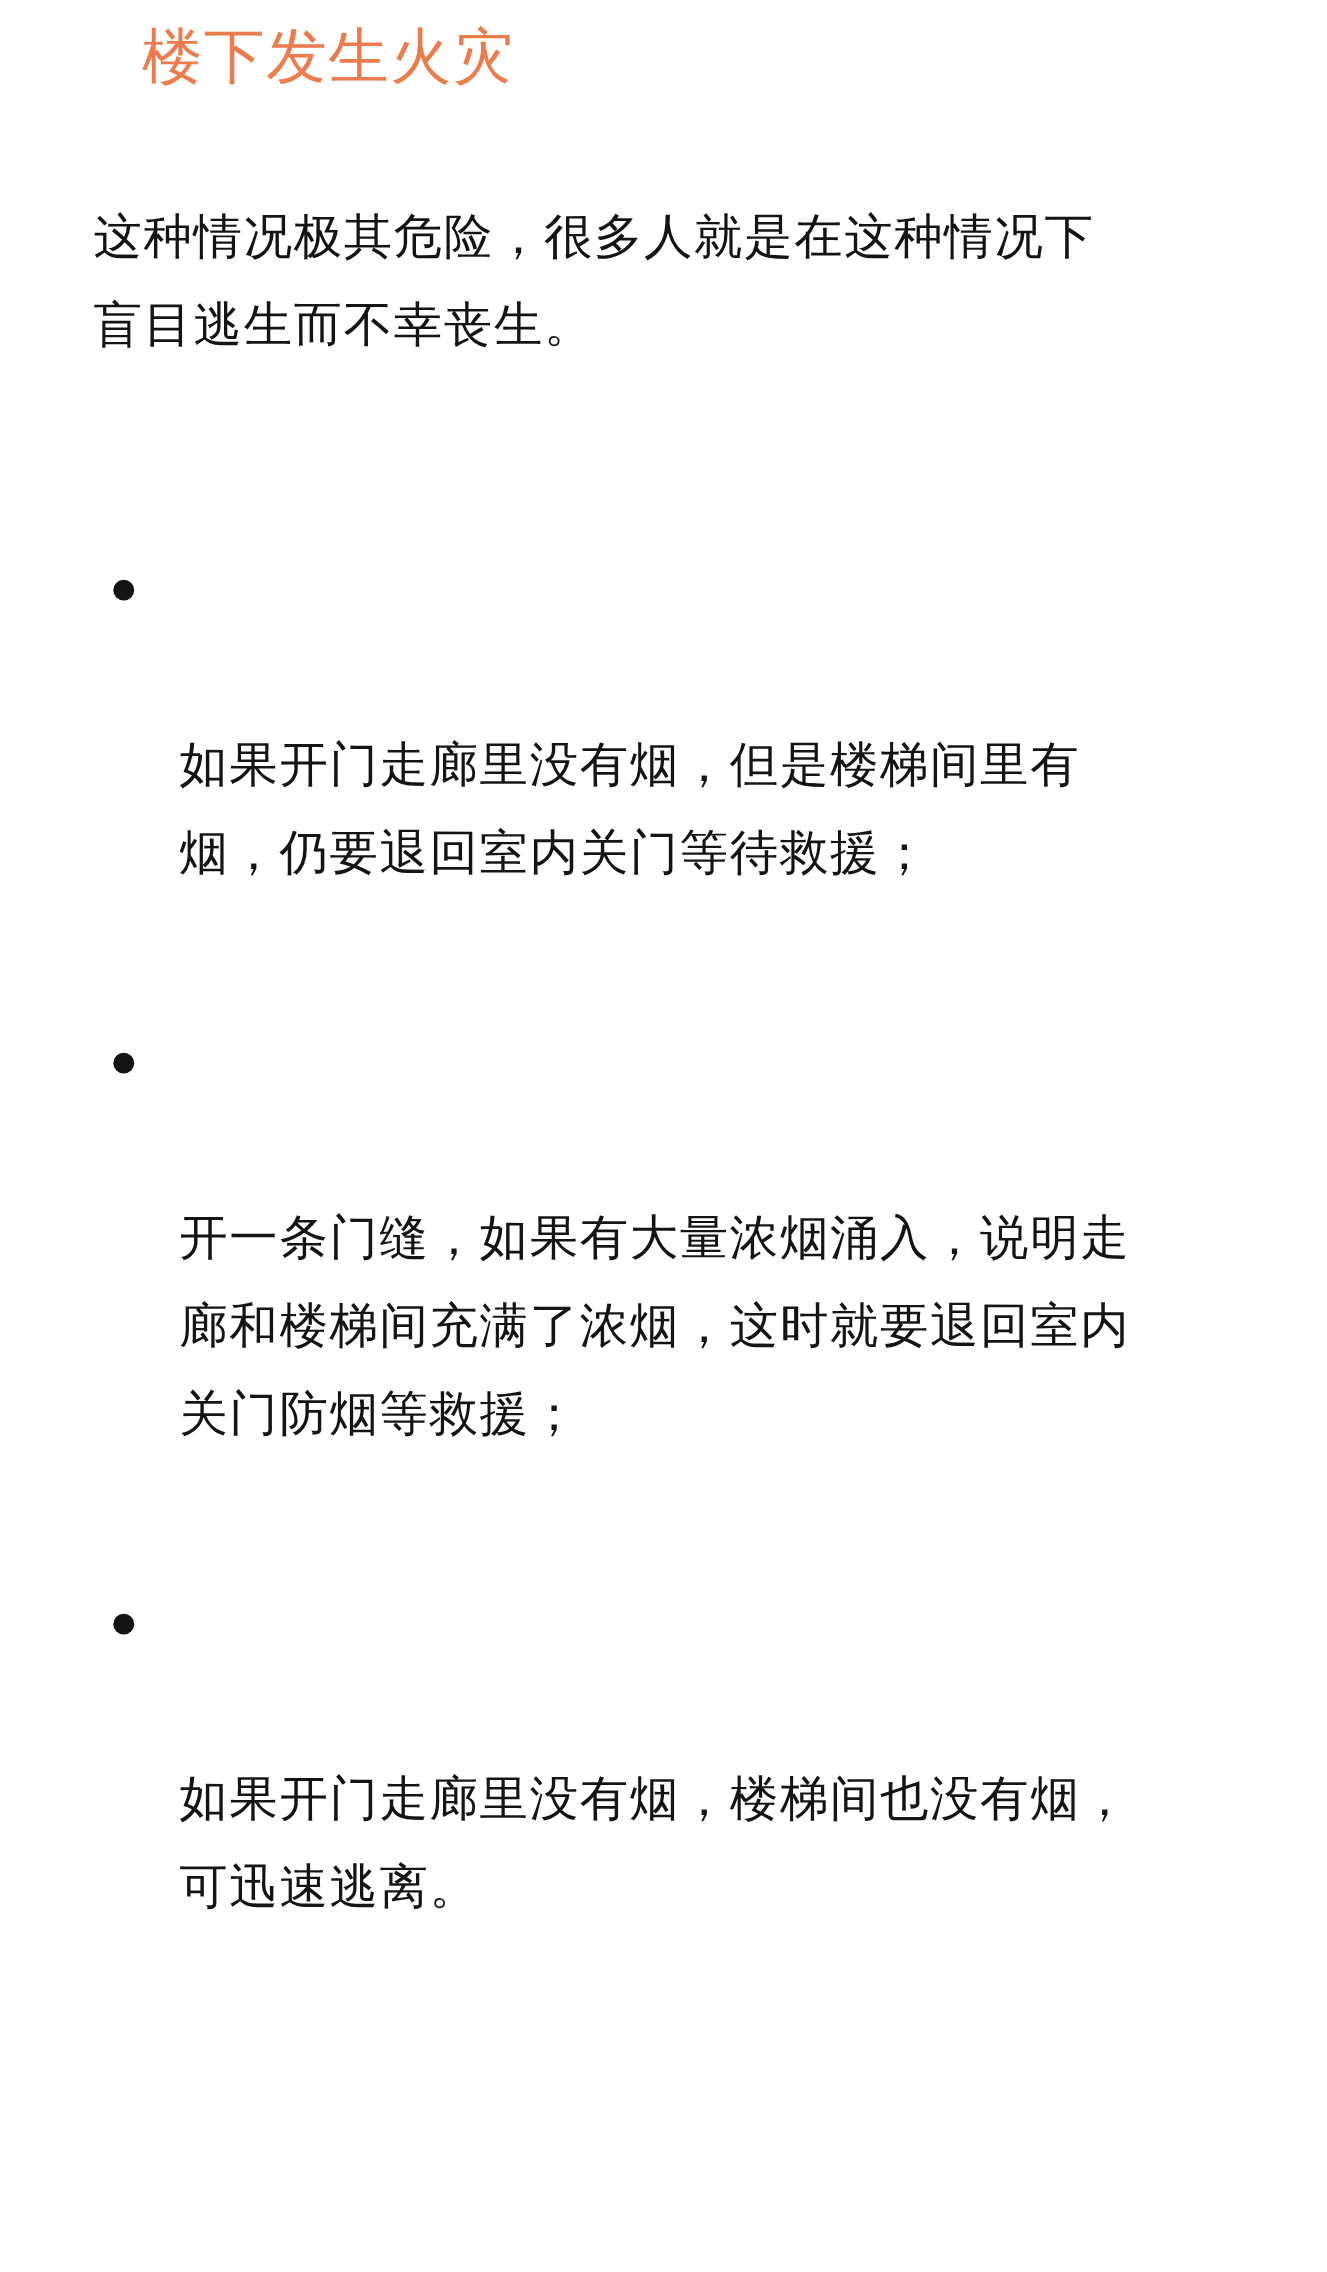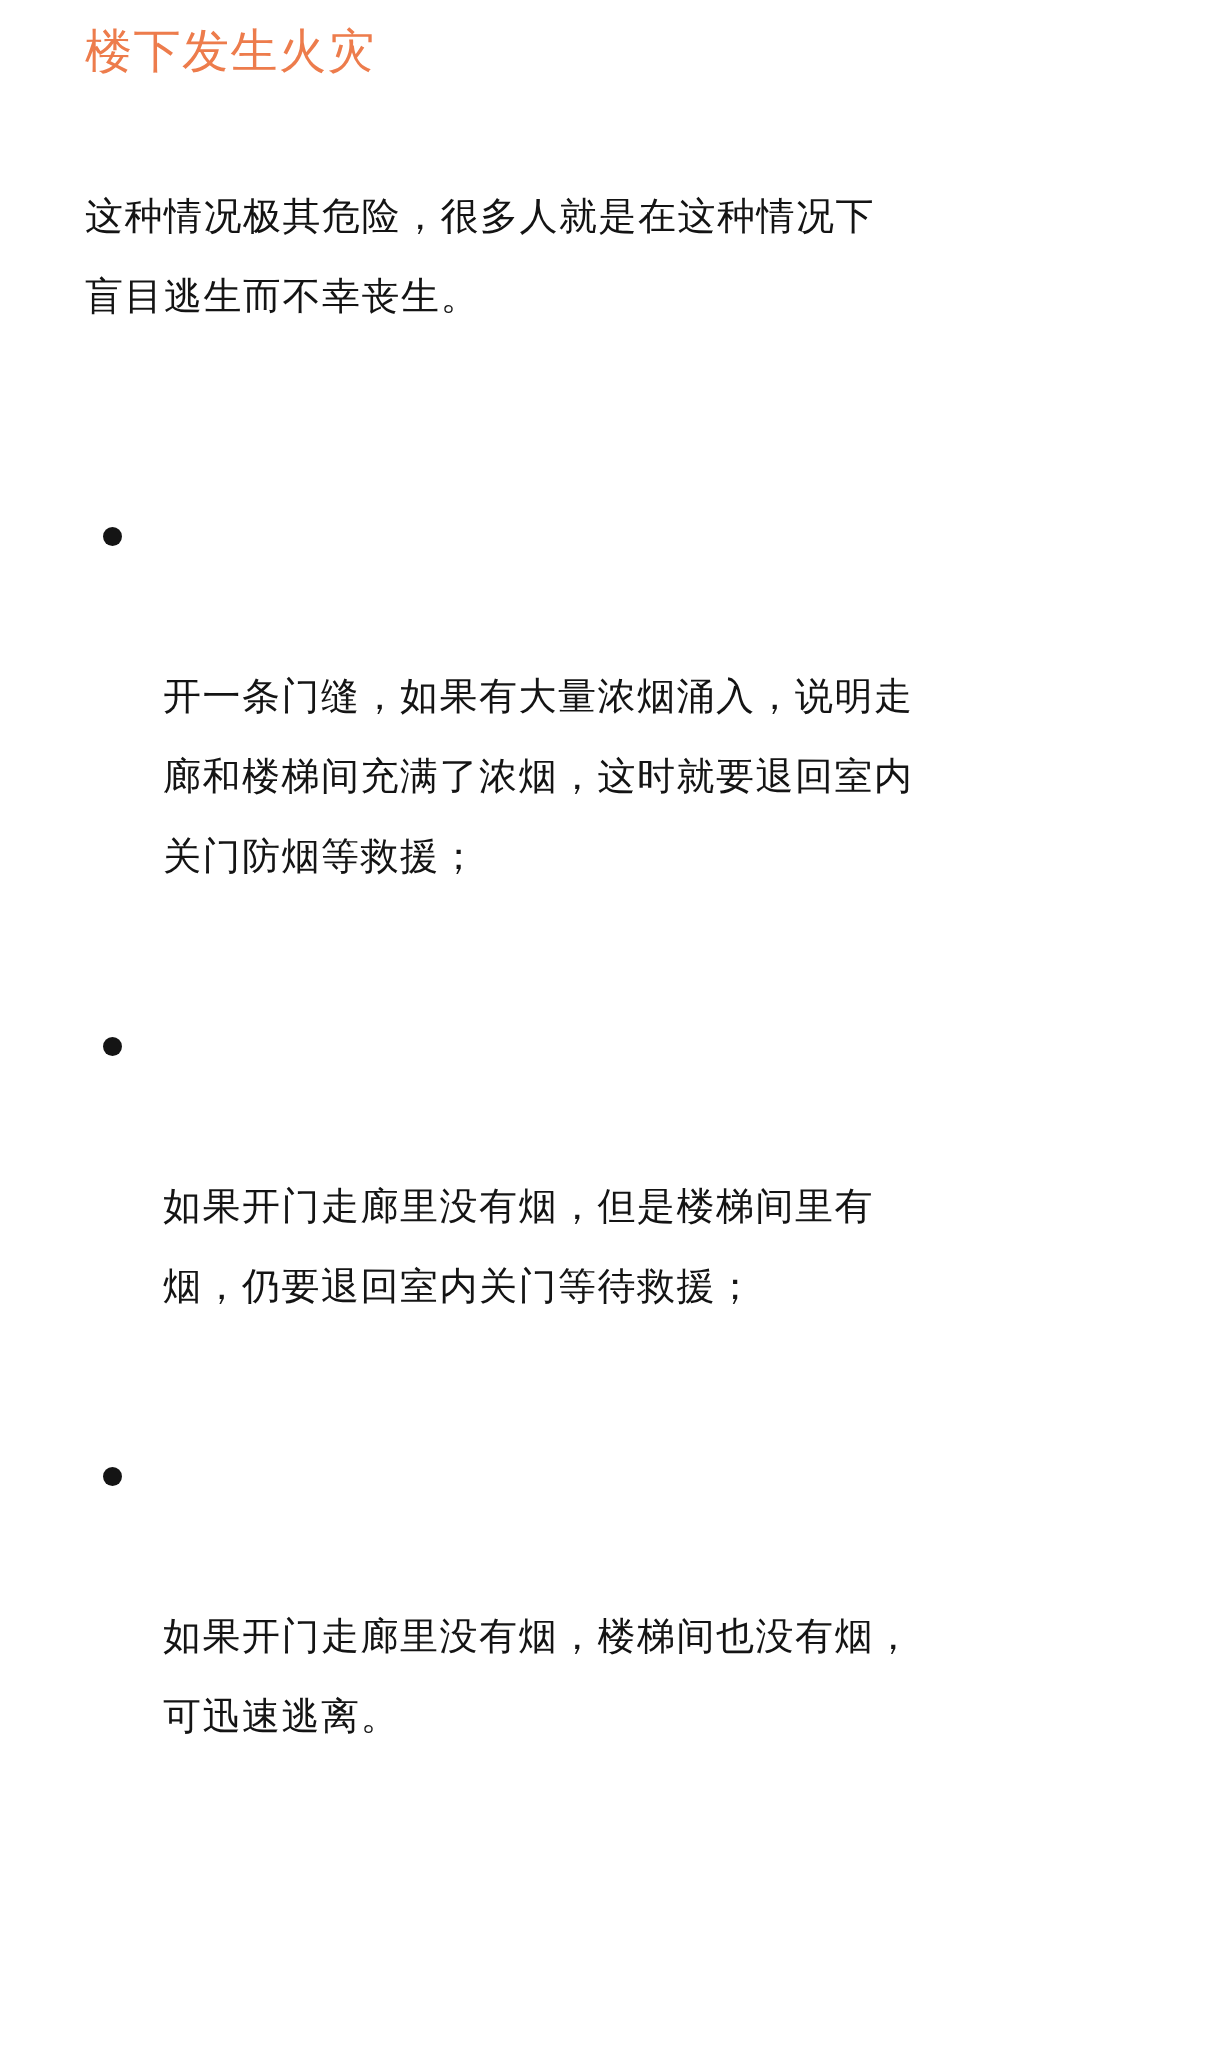--- a/index.html
+++ b/index.html
@@ -10,32 +10,33 @@
     overflow: hidden;
     font-family: "Liberation Sans", sans-serif;
     color: #141414;
   }
   .article {
     width: 100%;
     height: 100%;
     padding: 16px 88px 0 85px;
   }
   .t {
-    font-size: 38px;
+    font-size: 44px;
     line-height: 80px;
     letter-spacing: 1.5px;
     white-space: pre-line;
   }
   .heading {
-    font-size: 47px;
+    font-size: 55px;
     line-height: 70px;
     letter-spacing: 1.5px;
     font-weight: 400;
     color: var(--accent, #ED7C4C);
     white-space: pre-line;
+    margin-left: 44px;
   }
   .p1 { margin-top: 90px; }
   .p2 { margin-top: 85px; }
   ul.smoke-list { margin-top: 80px; list-style: none; }
   ul.smoke-list li { position: relative; padding-left: 78px; }
   ul.smoke-list li + li { margin-top: 30px; }
   .dot {
     position: absolute;
     left: 18px;
     top: 31px;
@@ -52,28 +53,28 @@
 
   <h2 class="heading">楼下发生火灾</h2>
 
   <p class="t p1">这种情况极其危险，很多人就是在这种情况下
 盲目逃生而不幸丧生。</p>
 
 
   <ul class="smoke-list t">
     <li>
       <span class="dot"></span>
+      <span>如果开门走廊里没有烟，但是楼梯间里有
+烟，仍要退回室内关门等待救援；</span>
+    </li>
+    <li>
+      <span class="dot"></span>
       <span>开一条门缝，如果有大量浓烟涌入，说明走
 廊和楼梯间充满了浓烟，这时就要退回室内
 关门防烟等救援；</span>
-    </li>
-    <li>
-      <span class="dot"></span>
-      <span>如果开门走廊里没有烟，但是楼梯间里有
-烟，仍要退回室内关门等待救援；</span>
     </li>
     <li>
       <span class="dot"></span>
       <span>如果开门走廊里没有烟，楼梯间也没有烟，
 可迅速逃离。</span>
     </li>
   </ul>
 
 </div>
 

